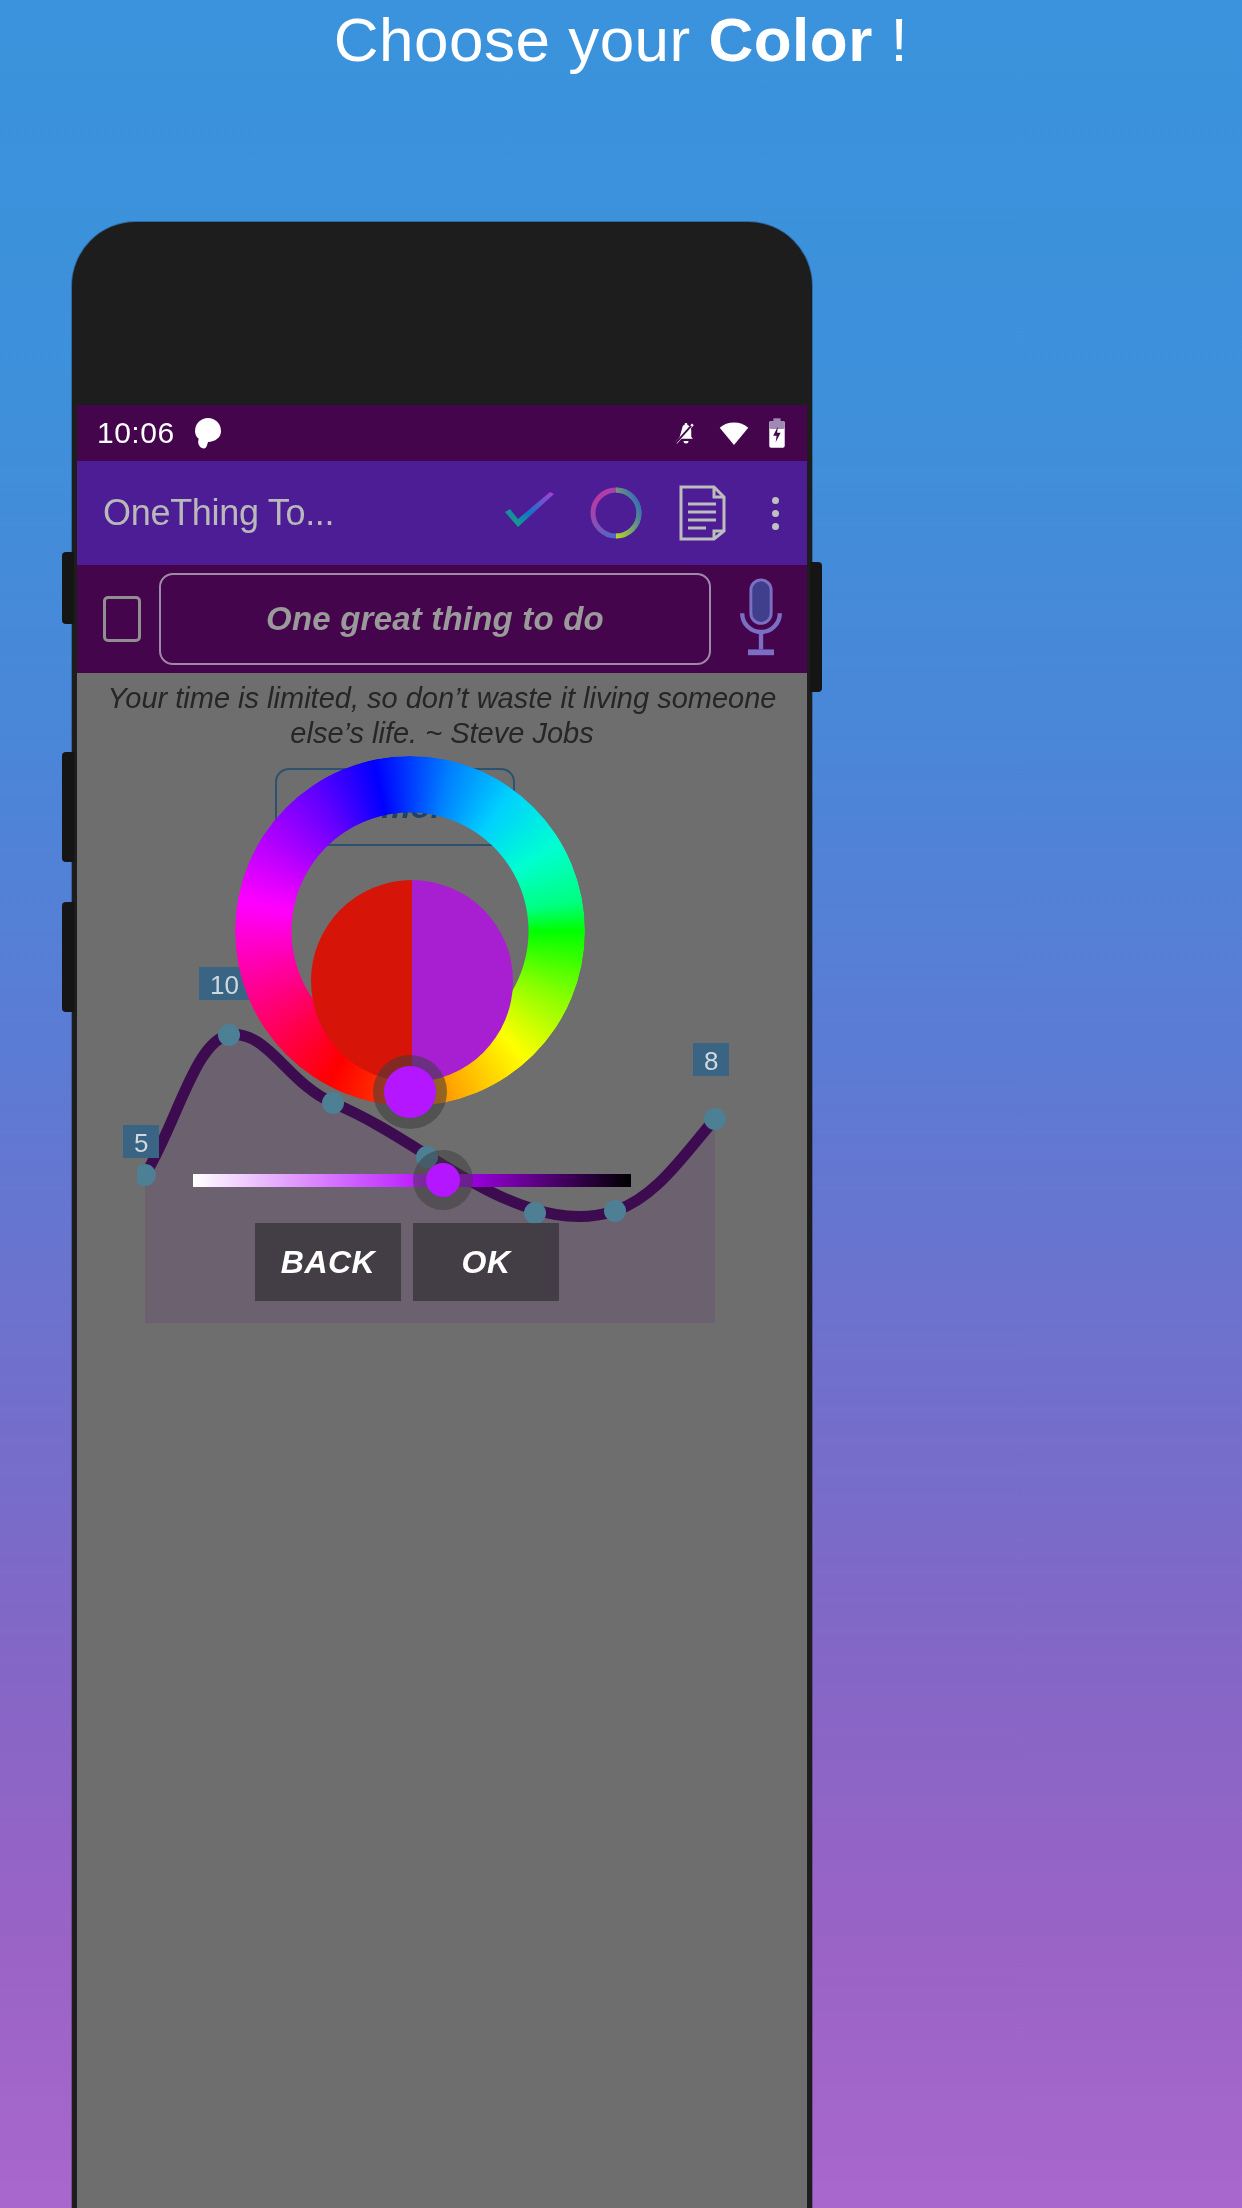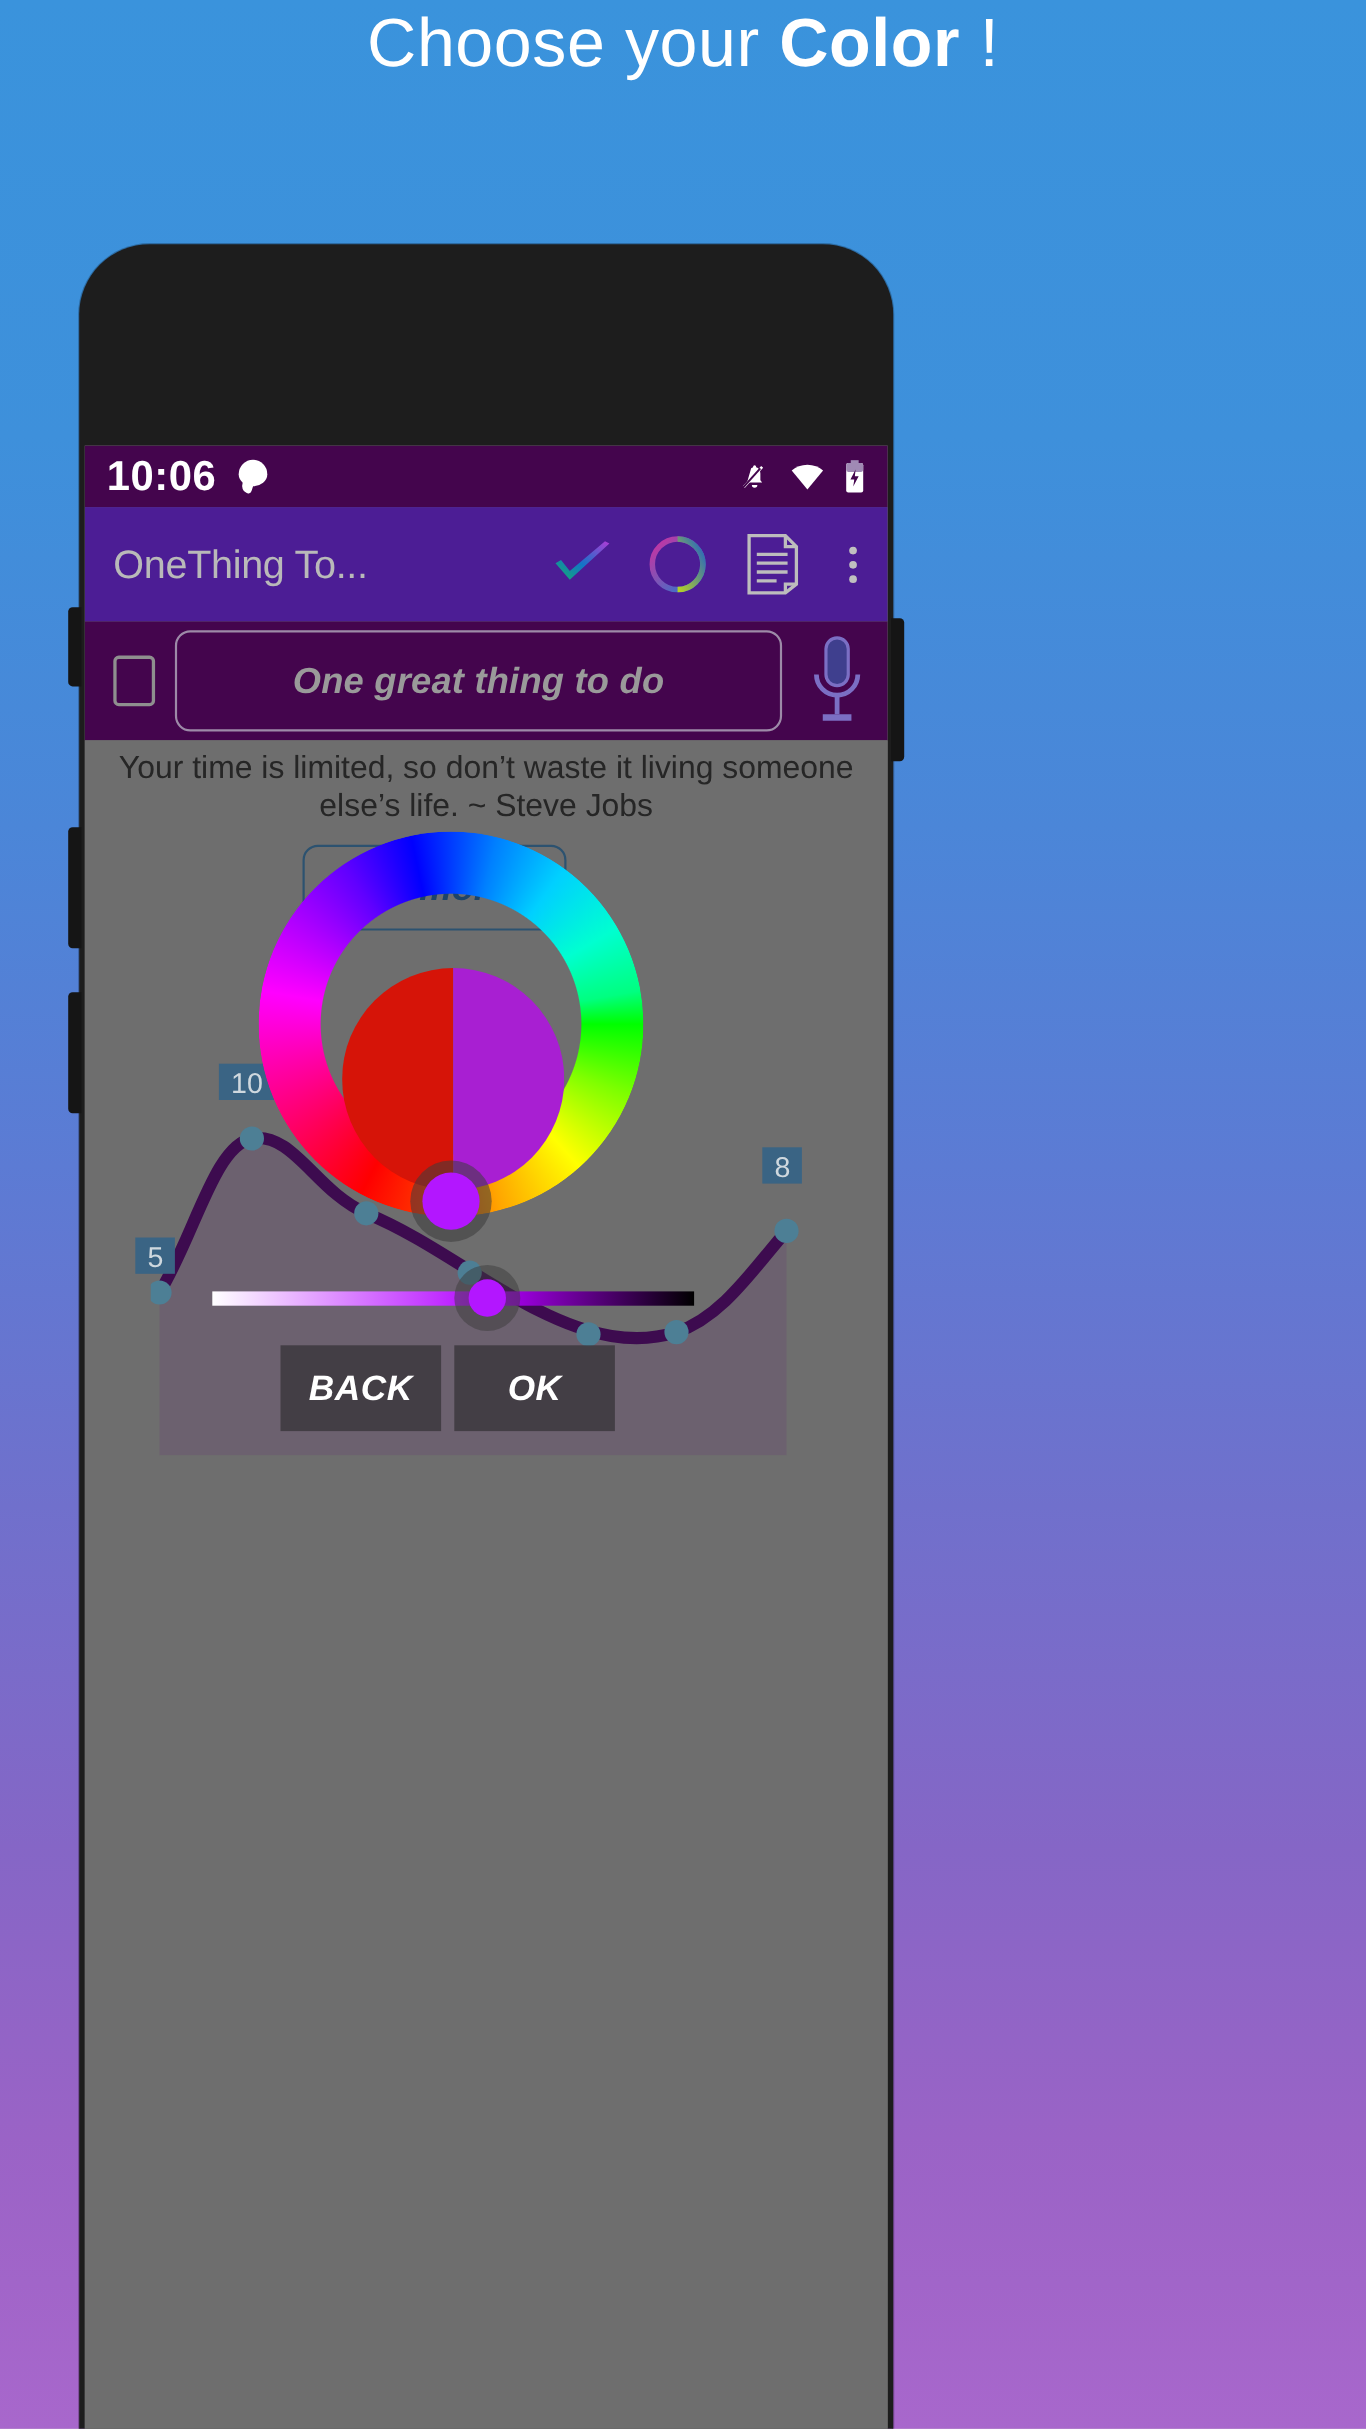--- a/index.html
+++ b/index.html
@@ -55,21 +55,21 @@
   }
 
   
   .statusbar {
     height: 56px; width: 100%;
     background: #44054d;
     display: flex; align-items: center;
     padding: 0 20px;
     color: #fff;
   }
-  .sb-time { font-size: 38px; font-weight: 700; letter-spacing: 0.5px; }
+  .sb-time { font-size: 30px; font-weight: 400; letter-spacing: 0.5px; }
   .sb-bubble { margin-left: 18px; width: 30px; height: 30px; position: relative; }
   .sb-bubble::before {
     content:''; position:absolute; left:2px; top:0;
     width:26px; height:24px; background:#fff;
     border-radius: 50% 50% 50% 50% / 55% 55% 45% 45%;
   }
   .sb-bubble::after {
     content:''; position:absolute; left:5px; top:17px;
     width:10px; height:13px; background:#fff;
     transform: rotate(18deg); border-radius: 0 0 3px 60%;
@@ -119,21 +119,21 @@
   }
   .mic-wrap { width:64px; height:88px; flex:0 0 auto;
               display:flex; align-items:center; justify-content:center; }
 
   
   .bodyarea { position:relative; width:100%; height: calc(100% - 268px);
               background:#6e6e6e; overflow:hidden; }
   .quote {
     position:absolute; top:8px; left:0; width:100%;
     text-align:center;
-    color:#262626; font-size:29px; 
+    color:#262626; font-size:29px; font-style:italic;
     line-height:1.22; padding:0 12px;
   }
 
   
   .chartpanel {
     position:absolute; left:60px; top:50px;
     width:612px; height:600px;
   }
   .chart-svg { position:absolute; left:0; top:0; }
   .badge {

